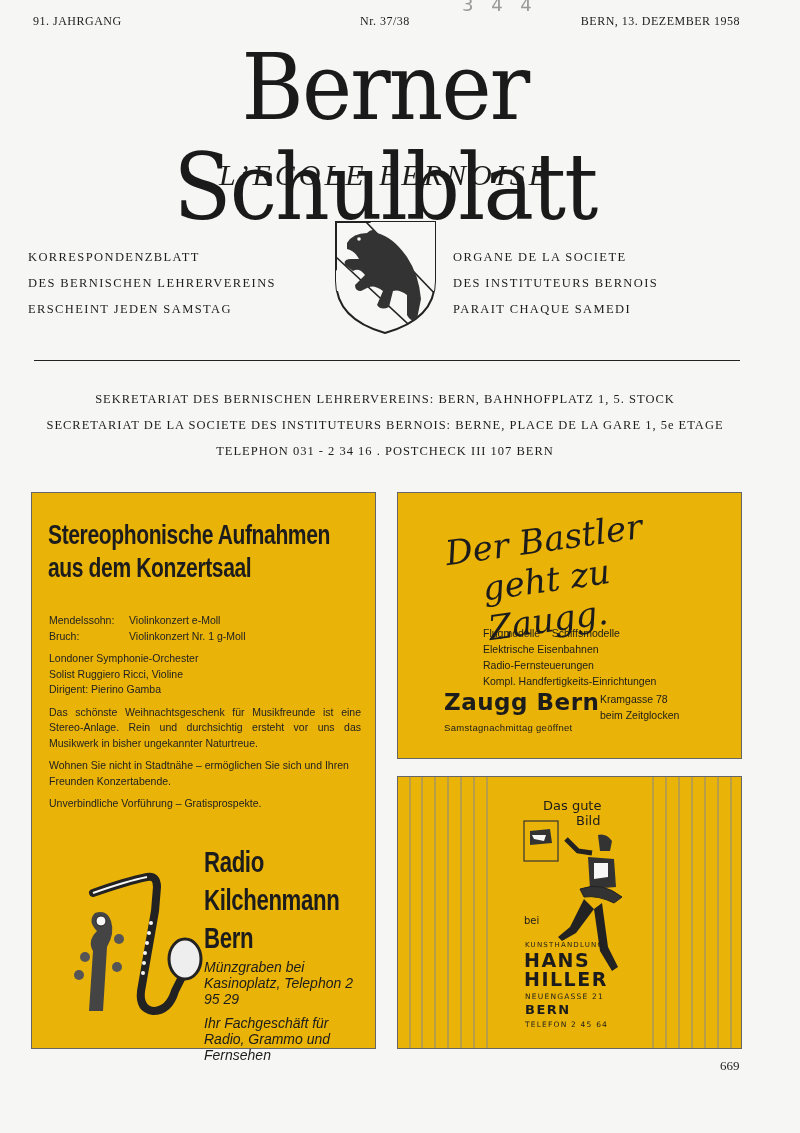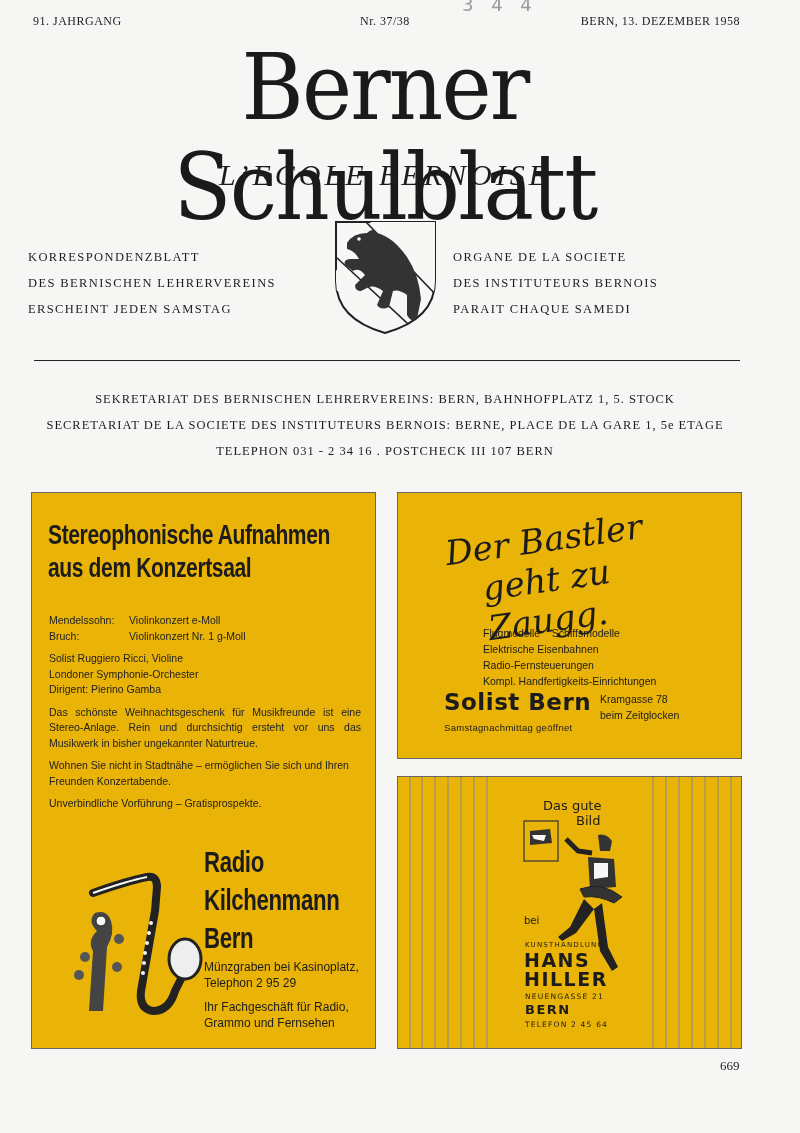--- a/index.html
+++ b/index.html
@@ -56,21 +56,21 @@
   .radio-body p { margin: 0 0 7px 0; }
   .radio-body .row { display: flex; }
   .radio-body .row .k { width: 80px; }
   .justify { text-align: justify; }
   .radio-brand {
     position: absolute; left: 172px; top: 350px;
     font-family: "Liberation Sans", sans-serif; font-weight: 700;
     font-size: 30px; line-height: 38px; letter-spacing: -0.5px;
     transform: scaleX(0.74); transform-origin: left; width: 260px;
   }
-  .radio-addr { position: absolute; left: 172px; top: 466px; width: 165px; font-family: "Liberation Sans", sans-serif; font-size: 12px; line-height: 16px; }
+  .radio-addr { position: absolute; left: 172px; top: 466px; width: 165px; font-family: "Liberation Sans", sans-serif; font-size: 14px; line-height: 16px; font-style: italic; }
   .radio-addr p { margin: 0 0 8px 0; }
   .instruments { position: absolute; left: 25px; top: 378px; width: 150px; height: 150px; }
 
   .zaugg-script {
     position: absolute; left: 52px; top: 22px; width: 260px;
     font-family: "DejaVu Serif", serif; font-style: italic; font-size: 34px; line-height: 40px;
     transform: rotate(-8deg);
   }
   .zaugg-script div:nth-child(2) { padding-left: 32px; }
   .zaugg-list { position: absolute; left: 85px; top: 132px; font-family: "Liberation Sans", sans-serif; font-size: 10.5px; line-height: 16px; }
@@ -154,22 +154,22 @@
       <span class="row">
           <span class="k">Mendelssohn:</span>
           <span>Violinkonzert e-Moll</span>
         </span>
       <span class="row">
           <span class="k">Bruch:</span>
           <span>Violinkonzert Nr. 1 g-Moll</span>
         </span>
     </p>
     <p>
+      <span style="display:block">Londoner Symphonie-Orchester</span>
       <span style="display:block">Solist Ruggiero Ricci, Violine</span>
-      <span style="display:block">Londoner Symphonie-Orchester</span>
       <span style="display:block">Dirigent: Pierino Gamba</span>
     </p>
     <p class="justify">Das schönste Weihnachtsgeschenk für Musikfreunde ist eine Stereo-Anlage. Rein und durchsichtig ersteht vor uns das Musikwerk in bisher ungekannter Naturtreue.</p>
     <p>Wohnen Sie nicht in Stadtnähe – ermöglichen Sie sich und Ihren Freunden Konzertabende.</p>
     <p>Unverbindliche Vorführung – Gratisprospekte.</p>
   </div>
 
   <svg class="instruments" viewBox="0 0 150 150">
 
     <path d="M40 60 Q30 50 38 42 Q50 38 54 50 Q58 62 50 76 L46 140 L32 140 L36 80 Q30 70 40 60 Z" fill="#444"></path>
@@ -207,21 +207,21 @@
   <div class="zaugg-script">
     <div>Der Bastler</div>
     <div>geht zu Zaugg.</div>
   </div>
   <div class="zaugg-list">
     <div style="white-space:pre">Flugmodelle    Schiffsmodelle</div>
     <div>Elektrische Eisenbahnen</div>
     <div>Radio-Fernsteuerungen</div>
     <div>Kompl. Handfertigkeits-Einrichtungen</div>
   </div>
-  <div class="zaugg-brand">Solist Bern</div>
+  <div class="zaugg-brand">Zaugg Bern</div>
   <div class="zaugg-addr">
     <div>Kramgasse 78</div>
     <div>beim Zeitglocken</div>
   </div>
   <div class="zaugg-open">Samstagnachmittag geöffnet</div>
 </div>
 
 <div class="abs ad-box" id="ad-hiller">
   <svg class="stripes-l" viewBox="0 0 90 271" preserveAspectRatio="none">
     <g stroke="#888" stroke-width="1">

